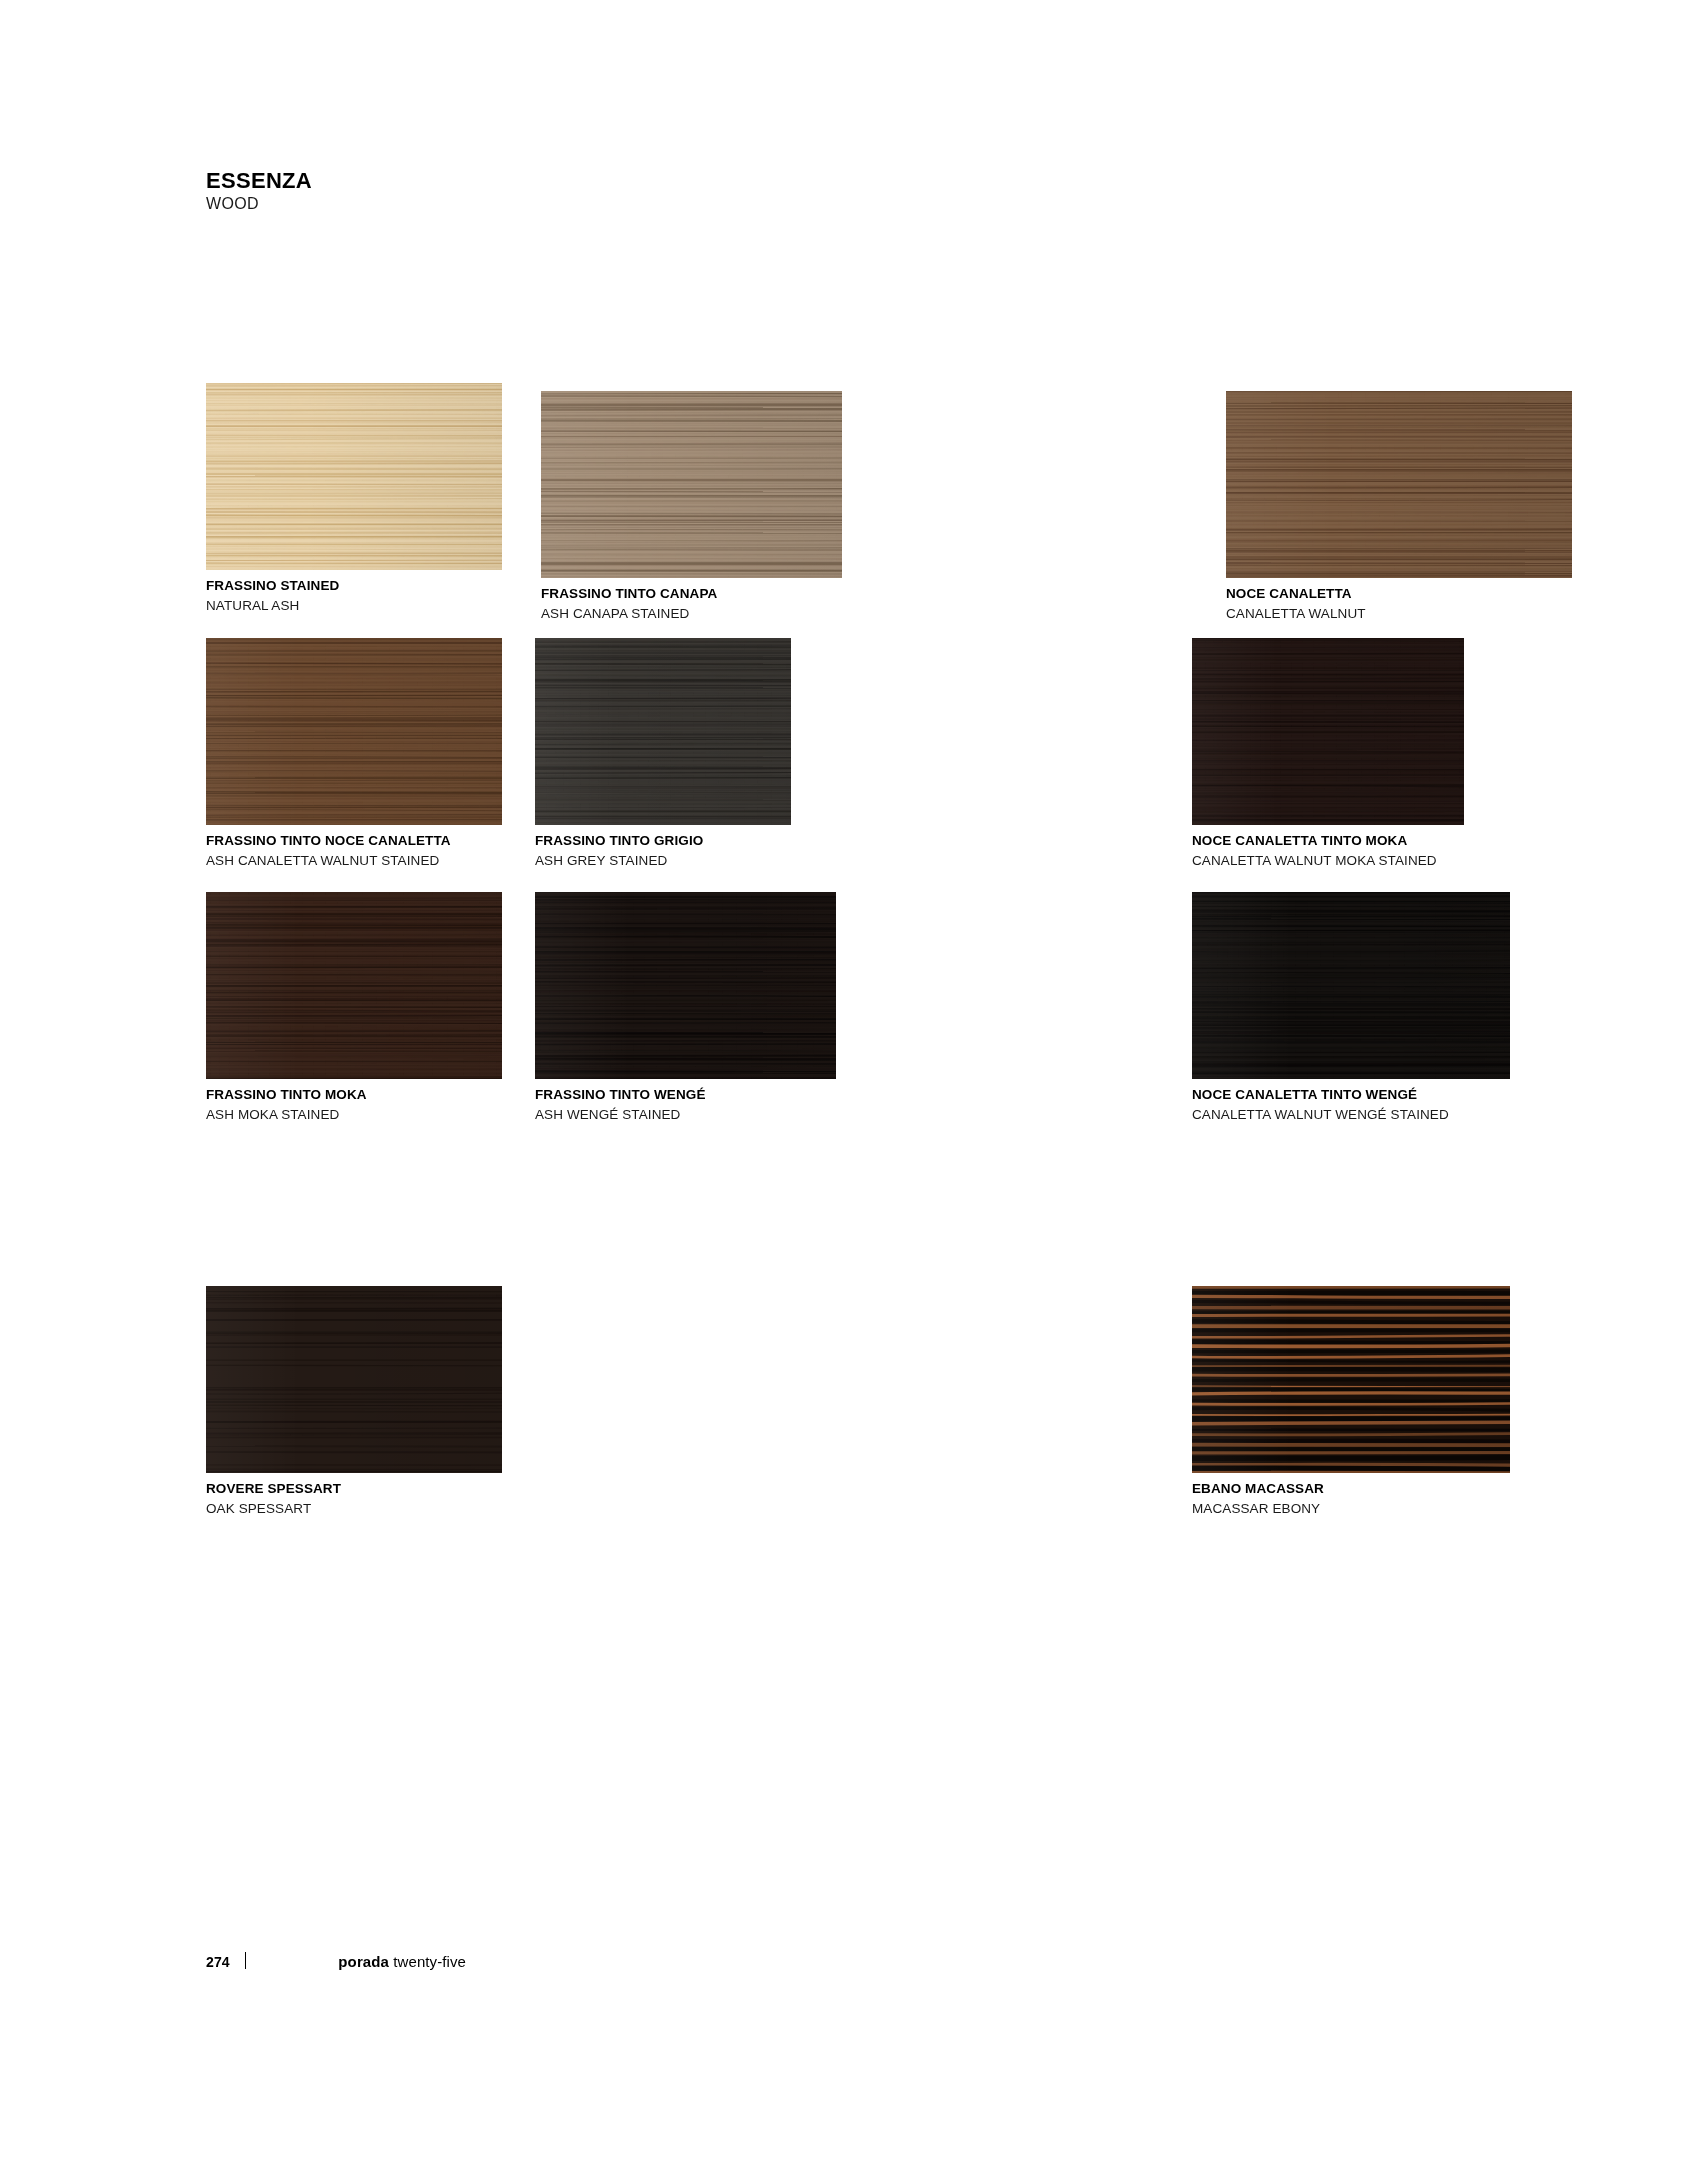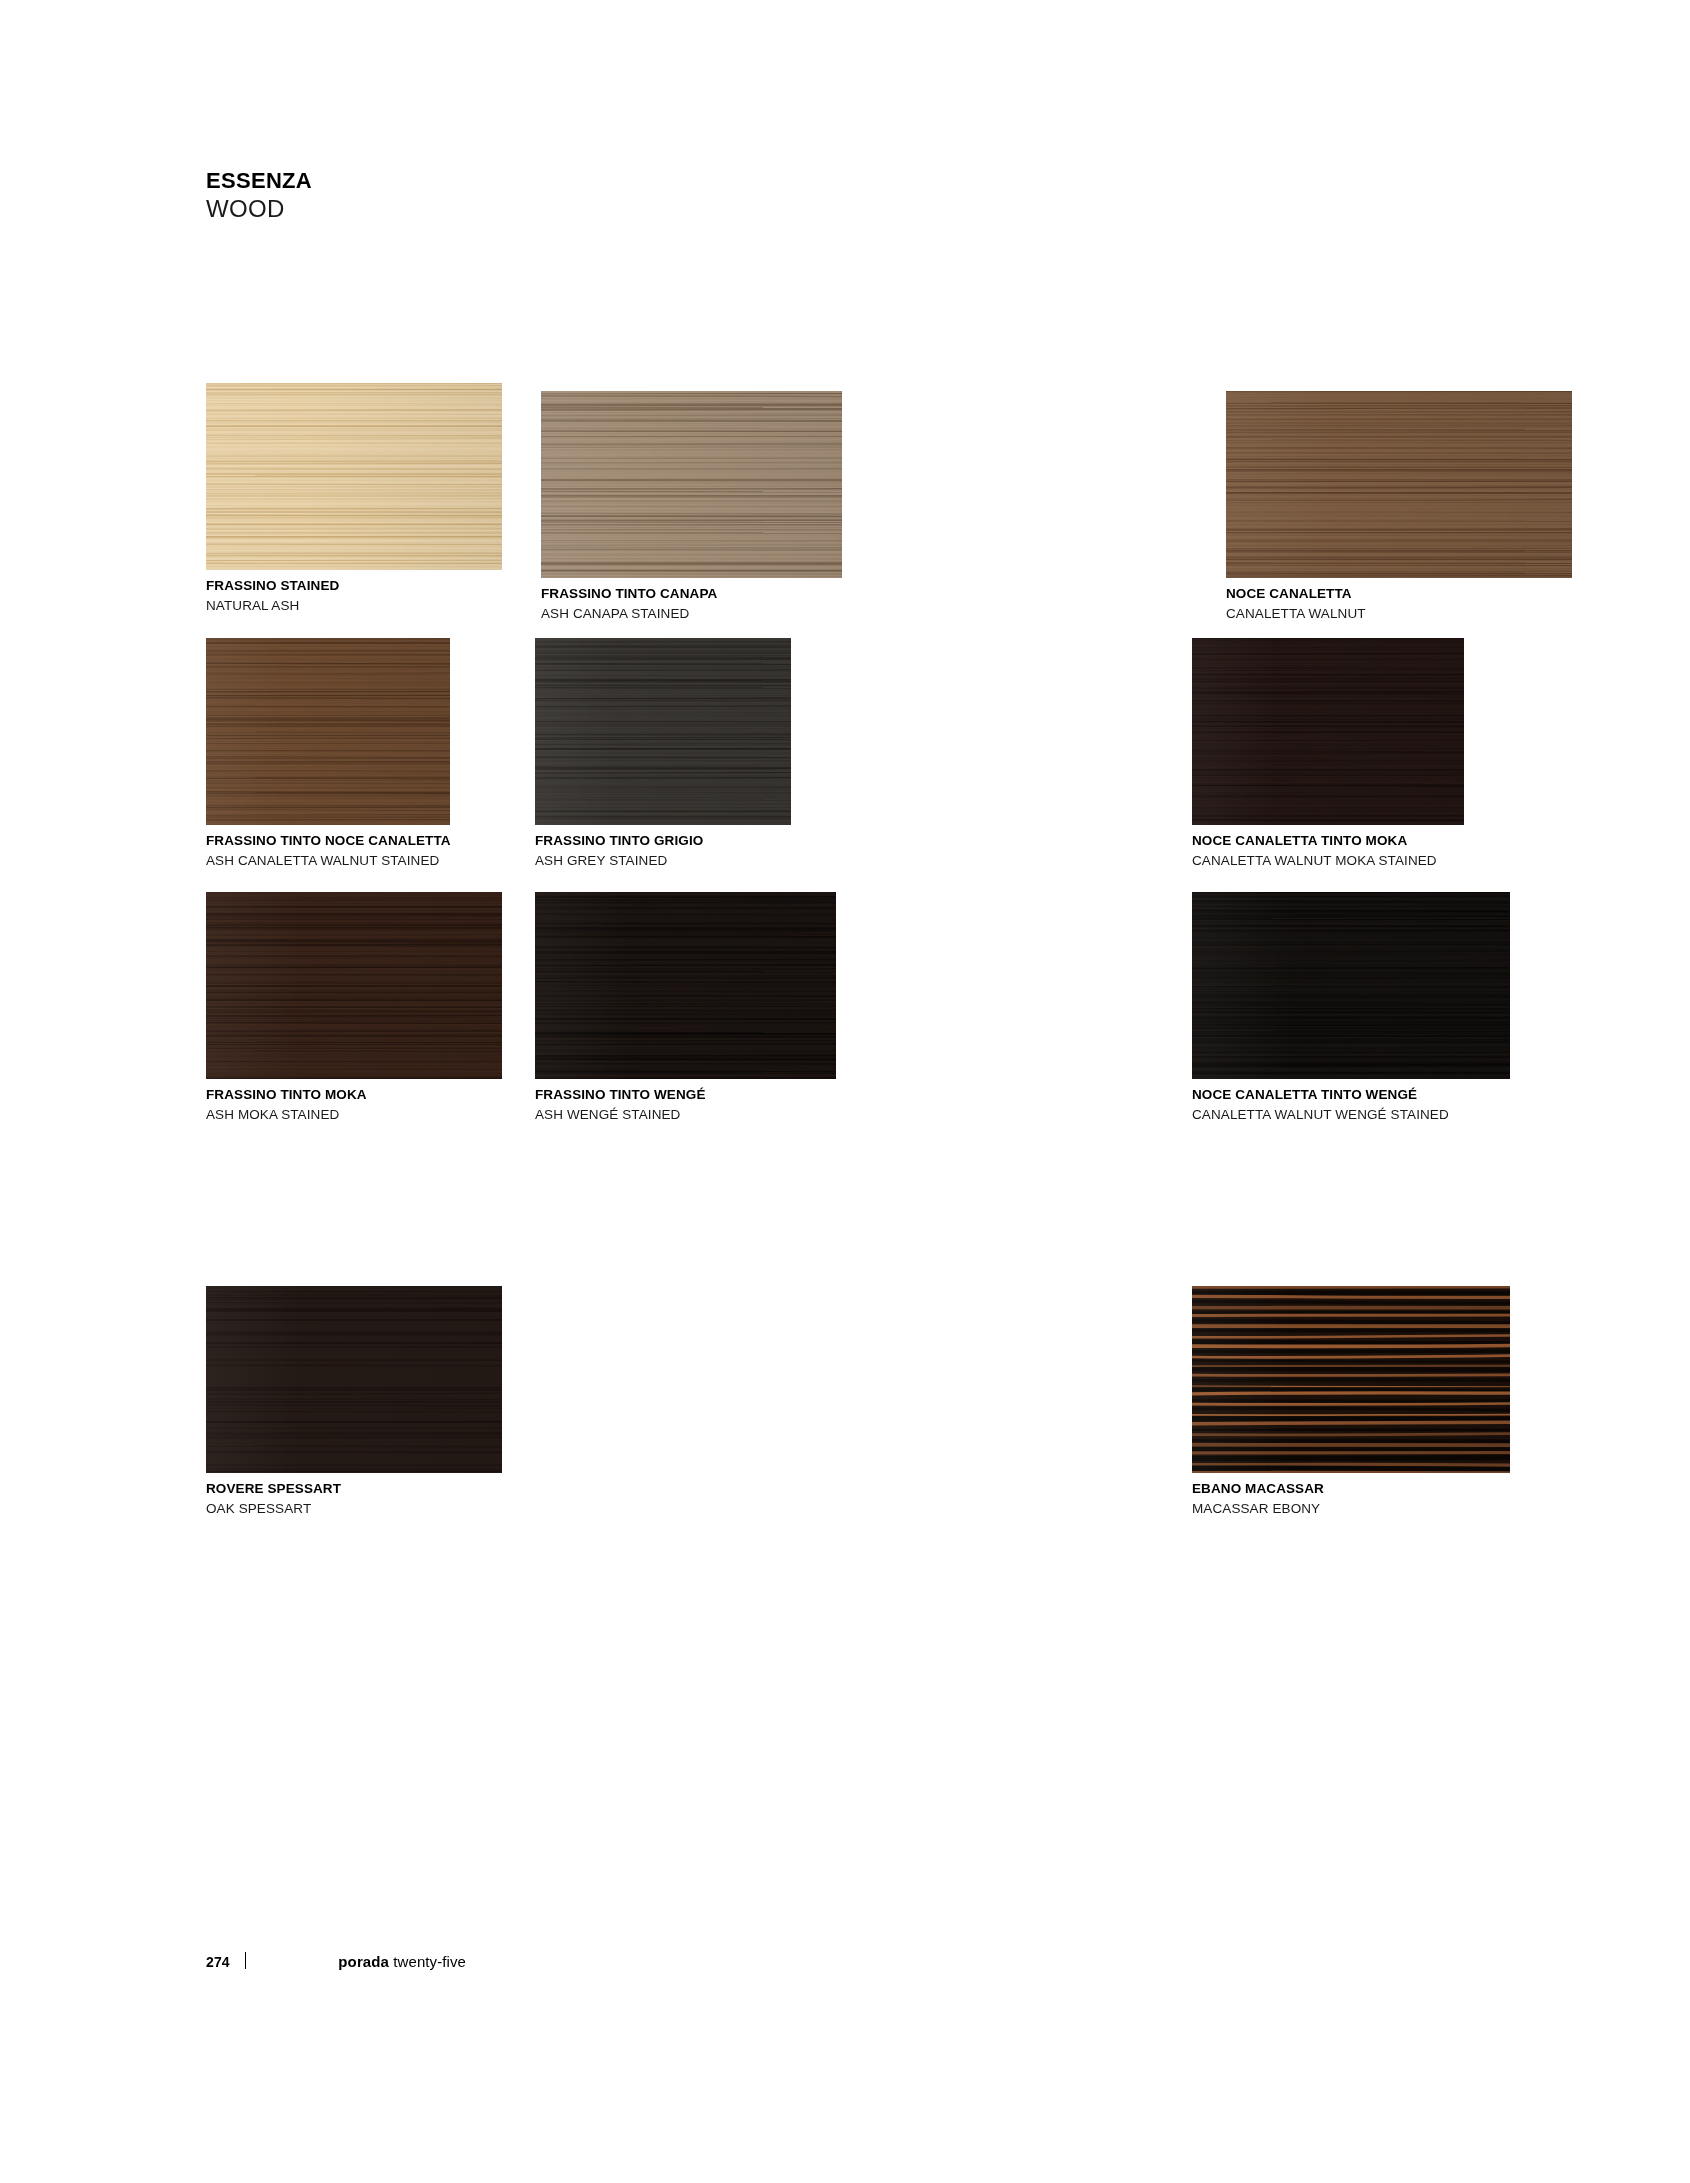--- a/index.html
+++ b/index.html
@@ -23,21 +23,21 @@
   }
   .header-title {
     font-size: 22px;
     font-weight: bold;
     letter-spacing: 0.3px;
     color: #000000;
     line-height: 1.18;
     margin: 0;
   }
   .header-subtitle {
-    font-size: 24px;
+    font-size: 16px;
     font-weight: 400;
     letter-spacing: 0.3px;
     color: #1a1a1a;
     line-height: 1.18;
     margin: 0;
     margin-top: 1.4px;
   }
 
   
   .swatch-grid {
@@ -608,21 +608,21 @@
           <path d="M -20 256.92 C 80 257.55, 200 256.60, 420 257.59" fill="none" stroke="#68492f" stroke-width="1.10" opacity="0.30"></path>
           <path d="M -20 258.35 C 80 257.56, 200 259.50, 420 257.75" fill="none" stroke="#68492f" stroke-width="1.15" opacity="0.37"></path>
         </svg>
         <div class="grain2" style="background: linear-gradient(90deg, rgba(255, 255, 255, 0.05), rgba(0, 0, 0, 0) 35%, rgba(0, 0, 0, 0.06));"></div>
       </div>
       <div class="swatch-labels">
         <div class="swatch-name-it">NOCE CANALETTA</div>
         <div class="swatch-name-en">CANALETTA WALNUT</div>
       </div>
     </div>
-    <div class="swatch-cell" style="left: 206px; top: 638px; width: 244px;">
+    <div class="swatch-cell" style="left: 206px; top: 638px; width: 296px;">
       <div class="swatch-chip" style="background: rgb(110, 76, 50);">
         <svg class="grain" viewBox="0 0 400 260" preserveAspectRatio="none">
           <path d="M -20 0.00 C 80 -0.09, 200 0.23, 420 0.04" fill="none" stroke="#432a18" stroke-width="1.10" opacity="0.57"></path>
           <path d="M -20 3.72 C 80 3.51, 200 3.50, 420 3.63" fill="none" stroke="#5a3a24" stroke-width="1.25" opacity="0.42"></path>
           <path d="M -20 5.03 C 80 4.28, 200 5.48, 420 5.81" fill="none" stroke="#5a3a24" stroke-width="0.83" opacity="0.32"></path>
           <path d="M -20 6.24 C 80 5.75, 200 6.40, 420 6.89" fill="none" stroke="#5a3a24" stroke-width="0.78" opacity="0.41"></path>
           <path d="M -20 9.79 C 80 9.61, 200 9.59, 420 9.87" fill="none" stroke="#5a3a24" stroke-width="1.10" opacity="0.24"></path>
           <path d="M -20 8.84 C 80 9.11, 200 9.30, 420 8.58" fill="none" stroke="#432a18" stroke-width="0.81" opacity="0.36"></path>
           <path d="M -20 13.01 C 80 13.03, 200 13.58, 420 12.95" fill="none" stroke="#5a3a24" stroke-width="0.71" opacity="0.24"></path>
           <path d="M -20 13.23 C 80 13.56, 200 13.67, 420 13.89" fill="none" stroke="#432a18" stroke-width="1.53" opacity="0.57"></path>

